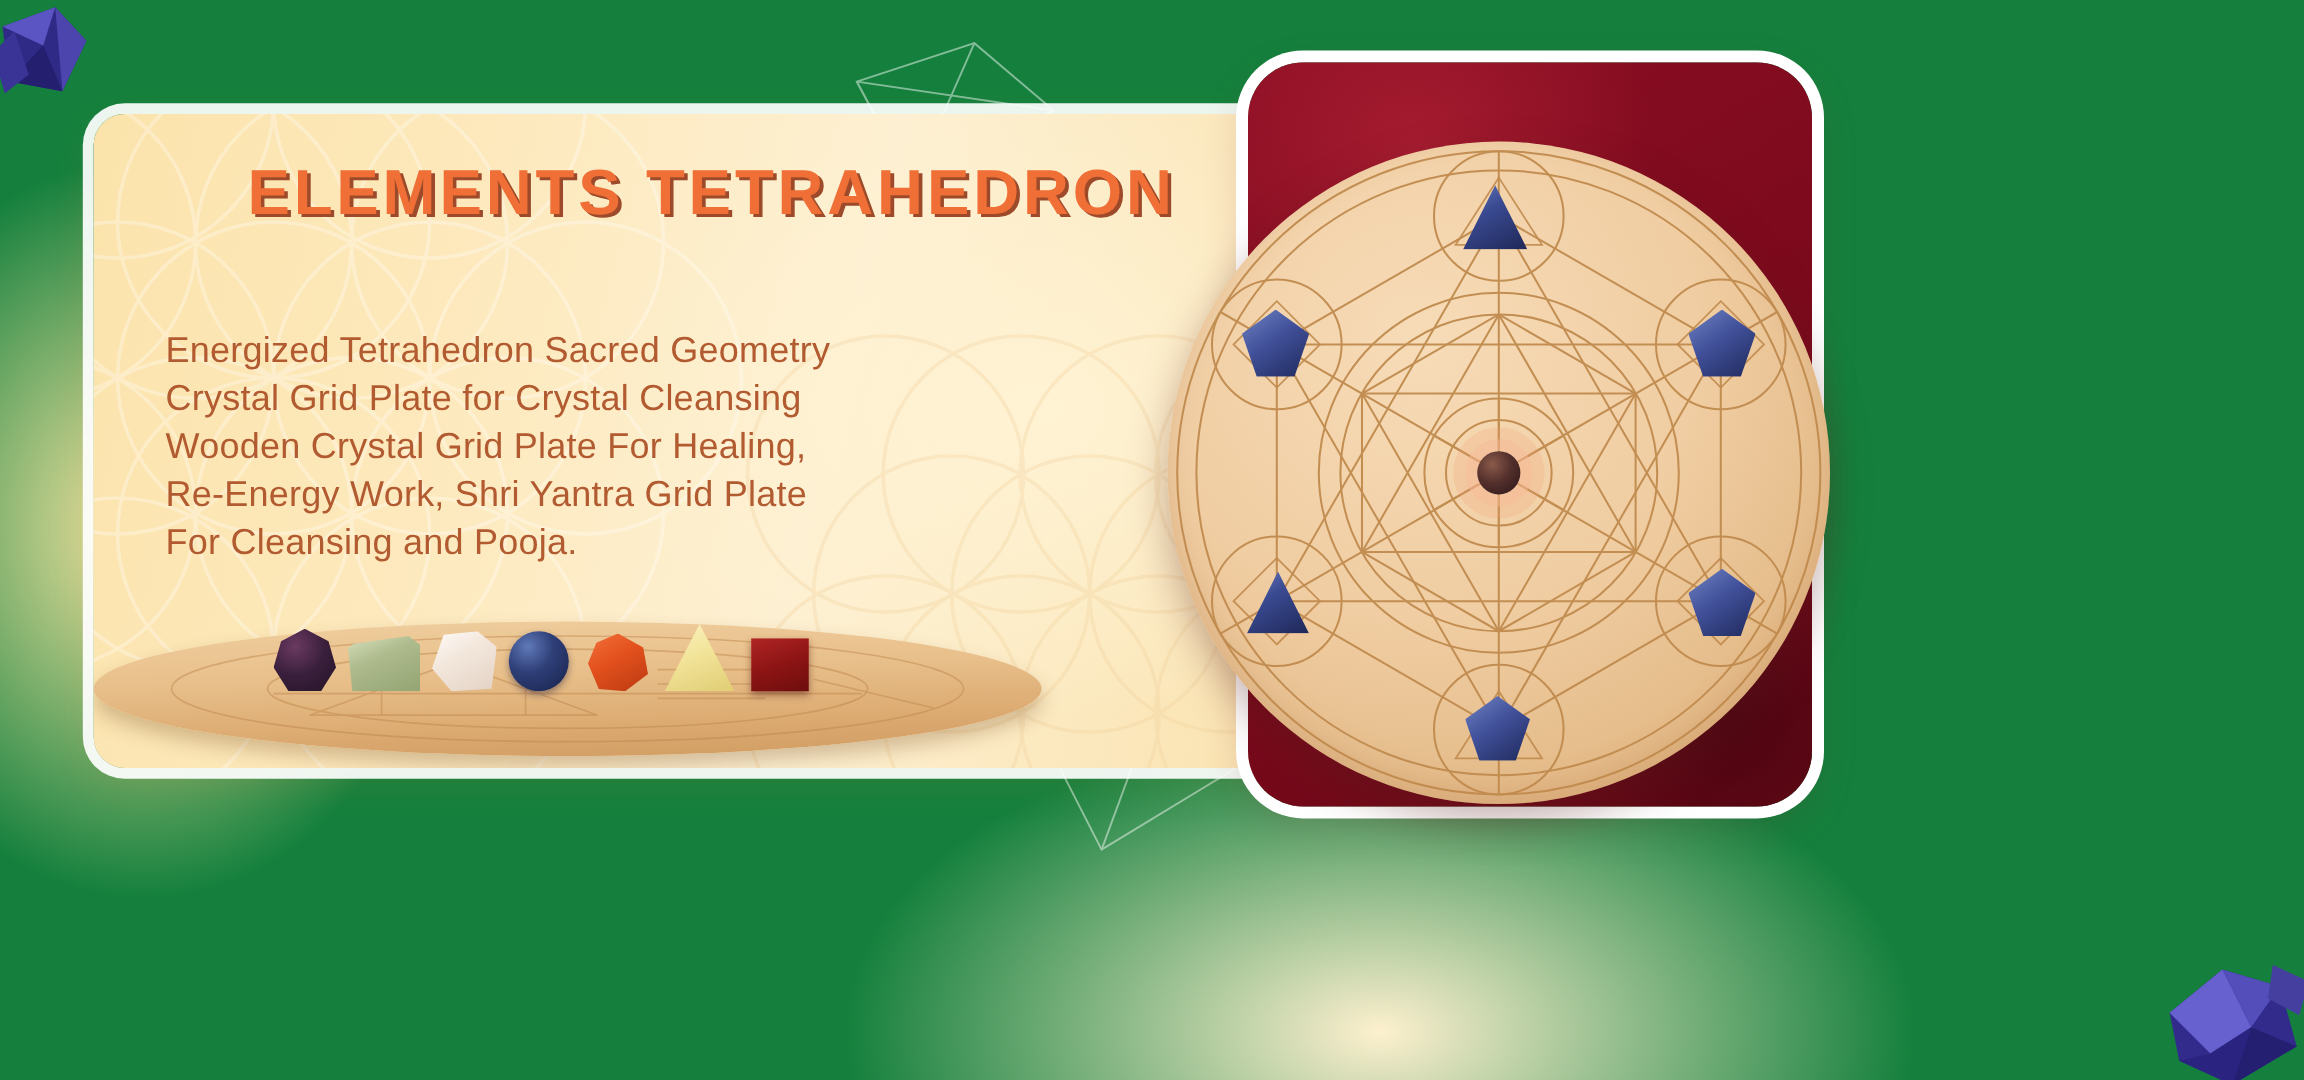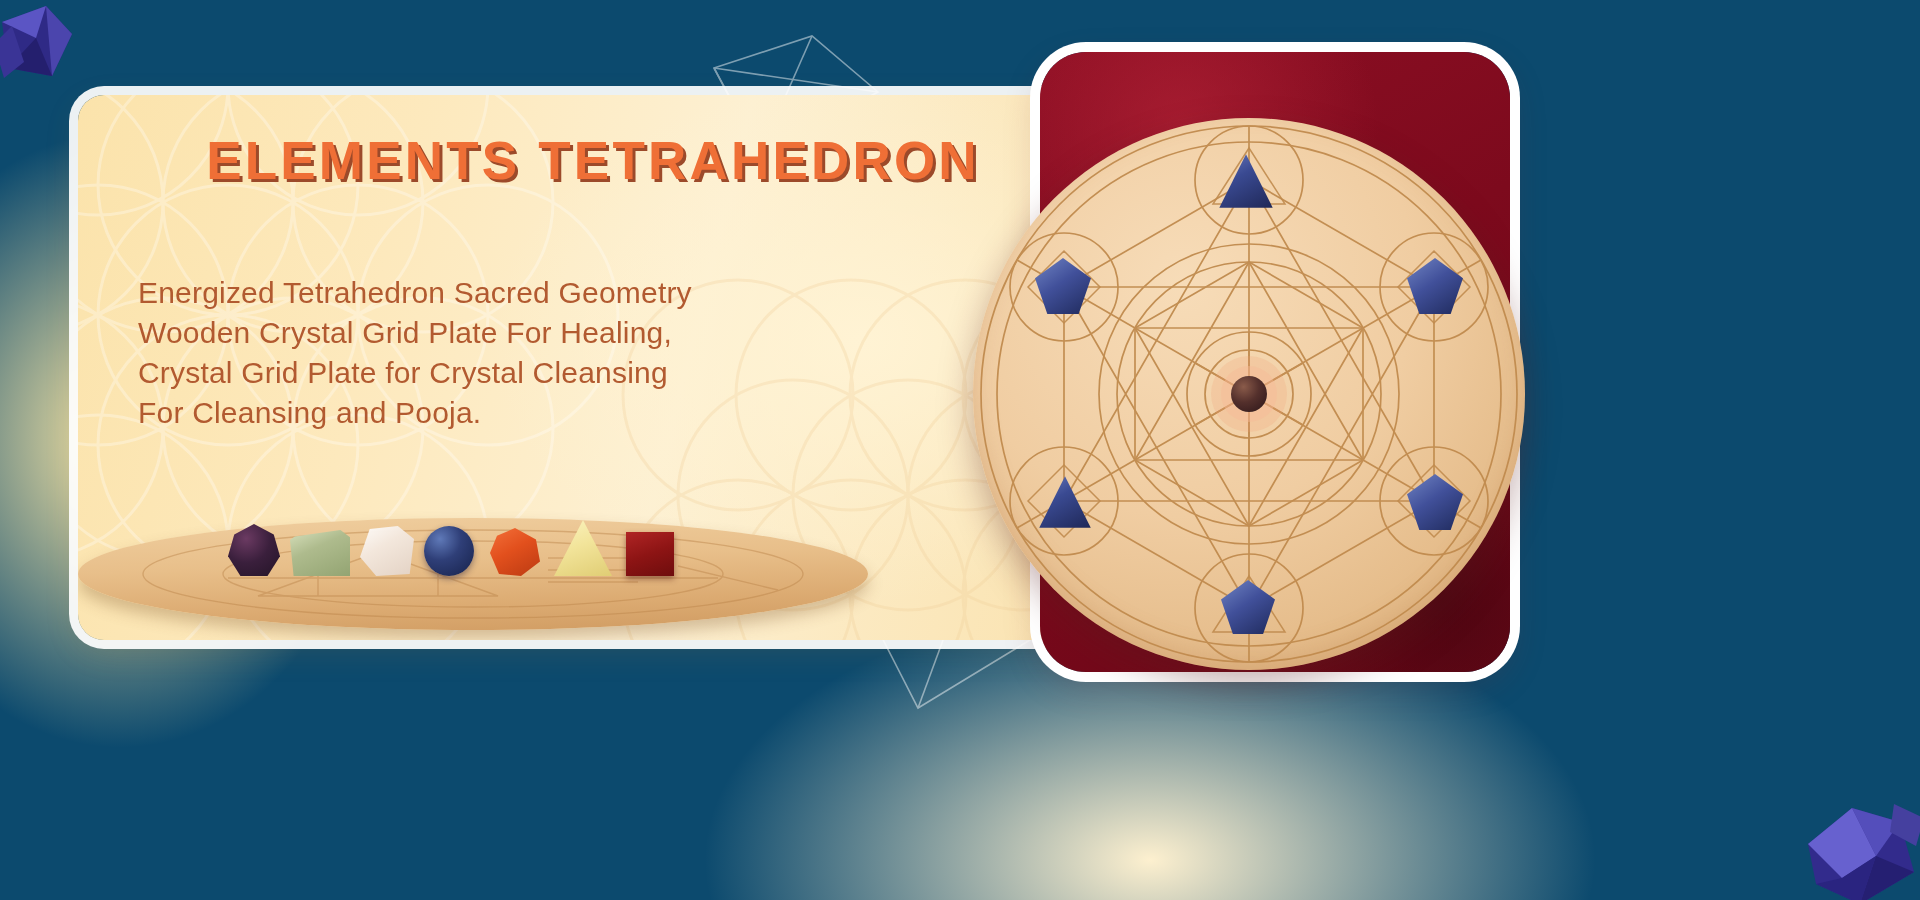--- a/index.html
+++ b/index.html
@@ -4,21 +4,21 @@
 <style>
   * { margin:0; padding:0; box-sizing:border-box; }
   html, body { width:1920px; height:900px; overflow:hidden; }
   body {
     font-family:"Liberation Sans", sans-serif;
     background:#fdeec9;
     position:relative;
   }
 
   
-  #stage { position:absolute; inset:0; background:#0c4a6e; overflow:hidden;text-decoration:underline; }
+  #stage { position:absolute; inset:0; background:#15803d; overflow:hidden;text-decoration:underline; }
   .bg-glow-left {
     position:absolute; left:-140px; top:120px; width:520px; height:640px;
     background:radial-gradient(ellipse at center, #fde9a6 0%, rgba(253,233,166,0) 68%);
     pointer-events:none;
   }
   .bg-glow-bottom {
     position:absolute; left:700px; bottom:-220px; width:900px; height:520px;
     background:radial-gradient(ellipse at center, #fdf0cf 0%, rgba(253,240,207,0) 70%);
     pointer-events:none;
   }
@@ -257,22 +257,23 @@
         <circle cx="130" cy="360" r="115"></circle>
       </g>
     </svg>
 
     <div id="headline">
       <span class="line">ELEMENTS TETRAHEDRON</span>
     </div>
 
     <div id="body-copy">
       <span class="pline">Energized Tetrahedron Sacred Geometry</span>
+      <span class="pline">Crystal Grid Plate for Crystal Cleansing</span>
       <span class="pline">Wooden Crystal Grid Plate For Healing,</span>
-      <span class="pline">Crystal Grid Plate for Crystal Cleansing</span>
+      <span class="pline">Re-Energy Work, Shri Yantra Grid Plate</span>
       <span class="pline">For Cleansing and Pooja.</span>
     </div>
 
     <div id="plate-scene">
       <div id="wood-plate-edge"></div>
       <div id="wood-plate"></div>
 
       <svg id="plate-engraving" viewBox="0 0 790 112">
         <g fill="none" stroke="#b98248" stroke-width="1.4" opacity=".8">
           <ellipse cx="395" cy="56" rx="330" ry="44"></ellipse>

